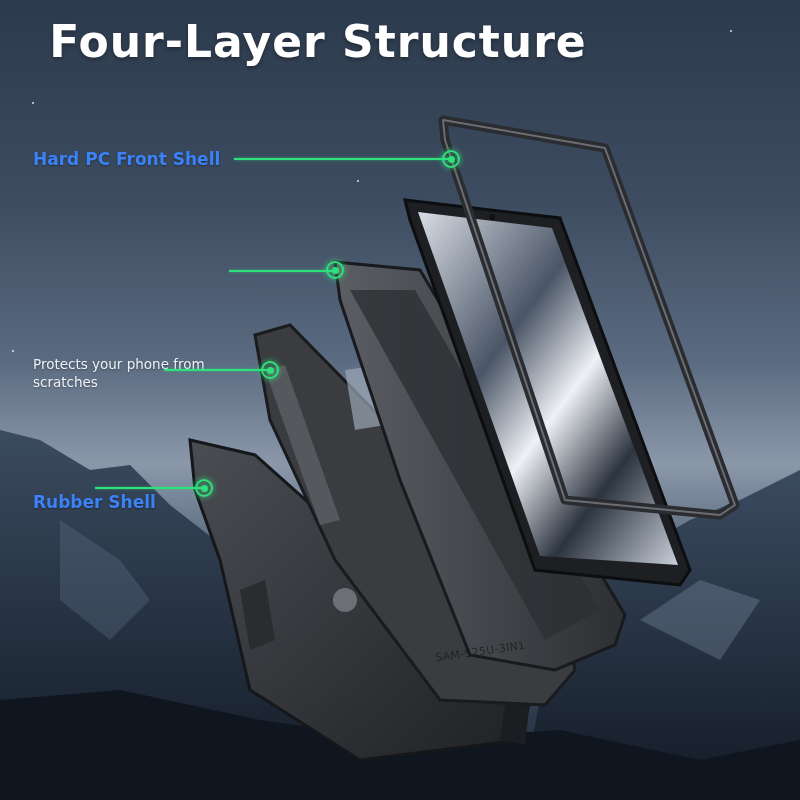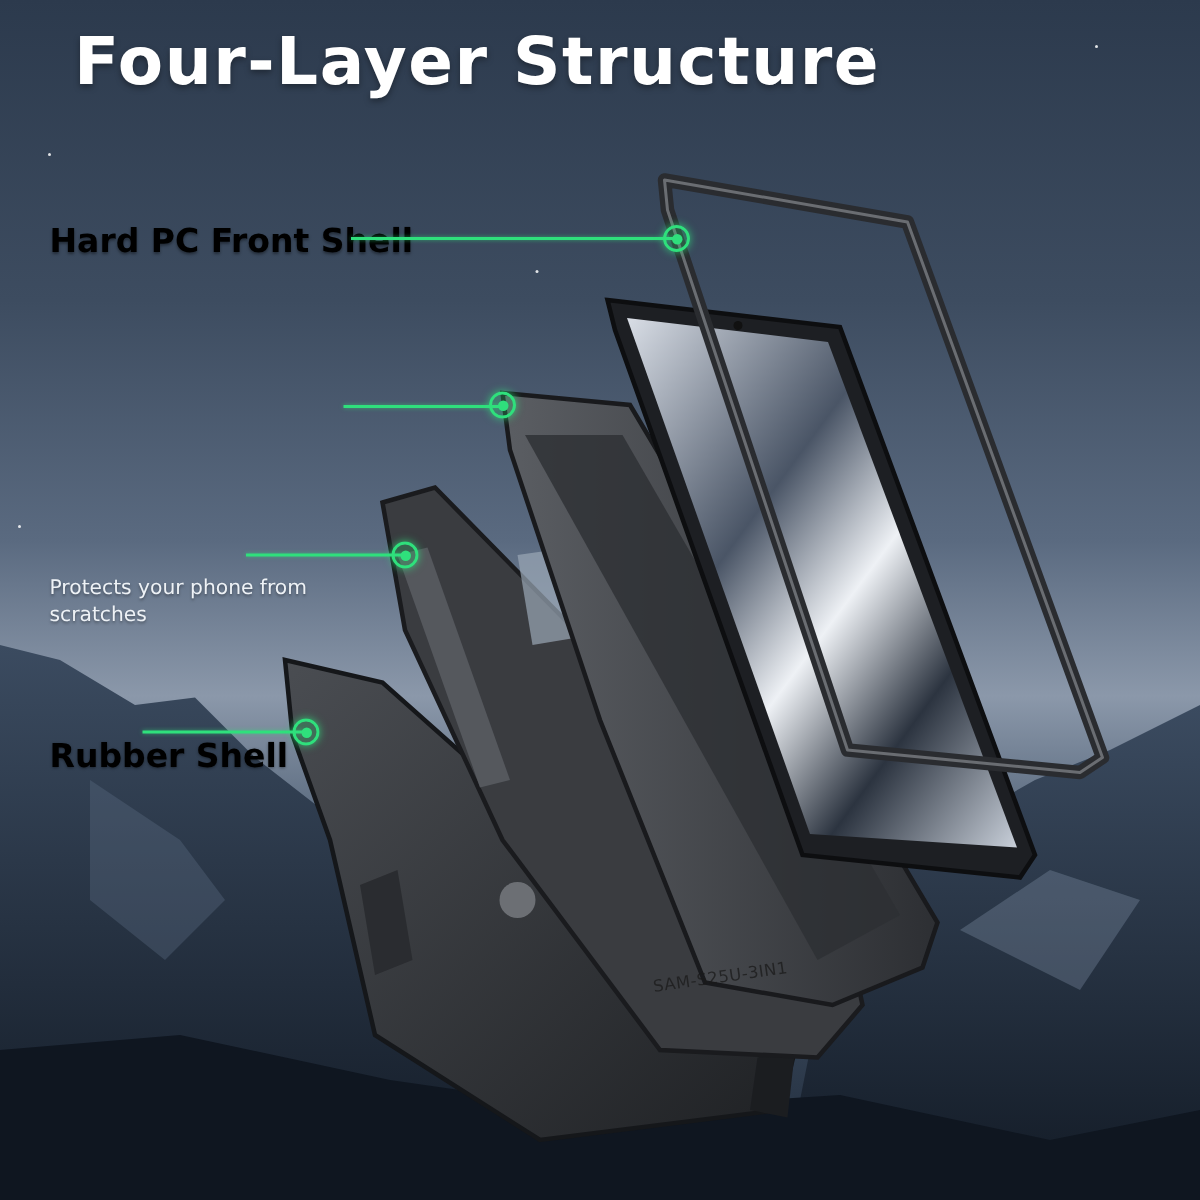--- a/index.html
+++ b/index.html
@@ -12,21 +12,21 @@
   .star { position: absolute; width: 2px; height: 2px; background: #fff; border-radius: 50%; opacity: .85; }
 
   .title {
     position: absolute; top: 16px; left: 0; width: 636px; text-align: center;
     color: #fff; font-weight: 700; font-size: 44px; letter-spacing: 1px;
     font-family: "DejaVu Sans", "Liberation Sans", sans-serif;
     text-shadow: 0 2px 4px rgba(0,0,0,.35);
   }
 
   .callout-label {
-    position: absolute; color: #000000; font-weight: 700; font-size: 22px;
+    position: absolute; color: #3b82f6; font-weight: 700; font-size: 17px;
     font-family: "DejaVu Sans", sans-serif; text-shadow: 0 1px 2px rgba(0,0,0,.4);
     white-space: nowrap;
   }
   .callout-desc {
     position: absolute; color: #eef2f6; font-size: 13.5px;
     font-family: "DejaVu Sans", sans-serif; line-height: 18px; width: 200px;
     text-shadow: 0 1px 2px rgba(0,0,0,.35);
   }
   .leader { position: absolute; height: 2px; background: #2fe07c; box-shadow: 0 0 3px rgba(47,224,124,.6); }
   .marker {
@@ -119,21 +119,21 @@
 
   <div class="title">Four-Layer Structure</div>
 
   <div class="callout-label" style="left:33px;top:149px">Hard PC Front Shell</div>
   <div class="leader" style="left:234px;top:158px;width:216px"></div>
   <div class="marker" style="left:451px;top:159px"></div>
 
   <div class="leader" style="left:229px;top:270px;width:105px"></div>
   <div class="marker" style="left:335px;top:270px"></div>
 
-  <div class="callout-desc" style="left:33px;top:383px">Protects your phone from scratches</div>
+  <div class="callout-desc" style="left:33px;top:355px">Protects your phone from scratches</div>
   <div class="leader" style="left:164px;top:369px;width:105px"></div>
   <div class="marker" style="left:270px;top:370px"></div>
 
   <div class="callout-label" style="left:33px;top:492px">Rubber Shell</div>
   <div class="leader" style="left:95px;top:487px;width:108px"></div>
   <div class="marker" style="left:204px;top:488px"></div>
 
   <div class="model-code">SAM-S25U-3IN1</div>
 </div>
 

